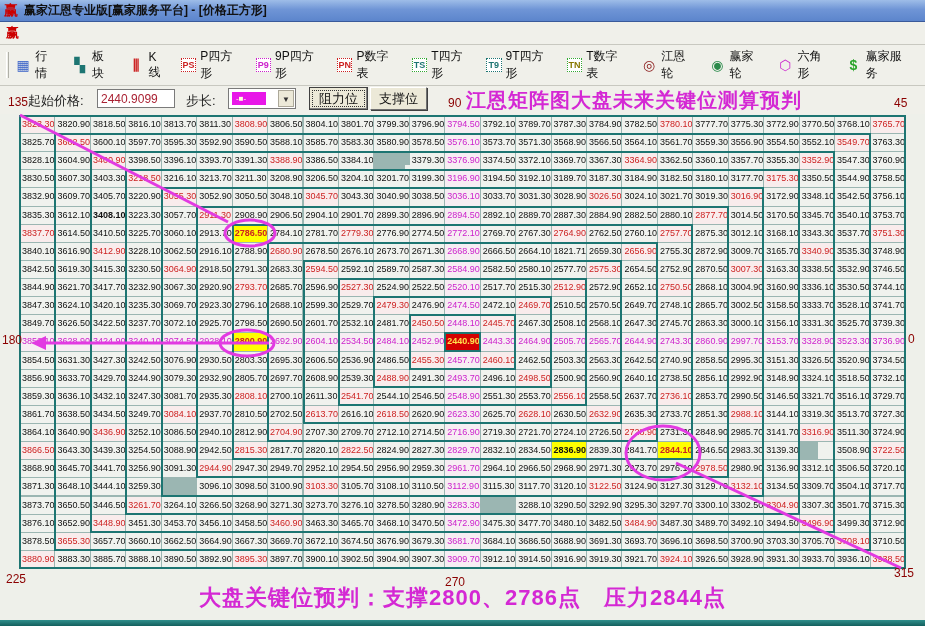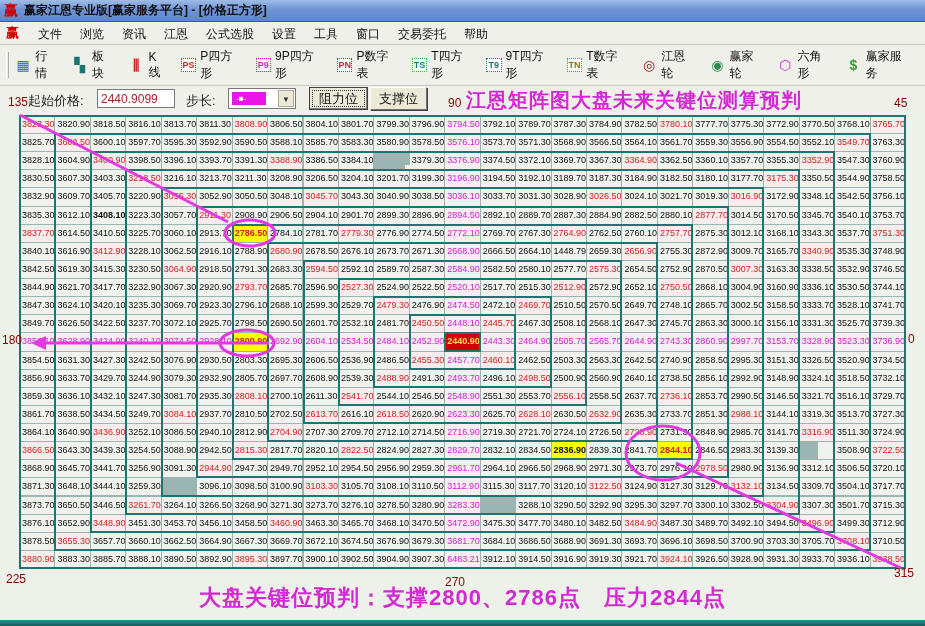--- a/index.html
+++ b/index.html
@@ -72,21 +72,20 @@
 </head>
 <body>
 
 <div class="titlebar">
   <span class="logo">赢</span>
   <span class="title">赢家江恩专业版[赢家服务平台] - [价格正方形]</span>
 </div>
 
 <div class="menubar">
   <span class="logo">赢</span>
-  <span id="menu-items"><span class="menu-item">文件</span><span class="menu-item">浏览</span><span class="menu-item">资讯</span><span class="menu-item">江恩</span><span class="menu-item">公式选股</span><span class="menu-item">设置</span><span class="menu-item">工具</span><span class="menu-item">窗口</span><span class="menu-item">交易委托</span><span class="menu-item">帮助</span></span>
 </div>
 
 <div class="toolbar">
   <span class="tb-handle"></span>
   <span id="toolbar-items" style="display:flex;align-items:center;">
       <span class="tb-item">
         <span class="tb-glyph" style="color: rgb(58, 98, 200);">▦</span>
         <span class="tb-label">行情</span>
       </span>
       <span class="tb-item">
@@ -337,21 +336,21 @@
     <div class="cell" style="left:177.20px;top:126.84px;">2916.10</div>
     <div class="cell" style="left:212.64px;top:126.84px;">2788.90</div>
     <div class="cell diag" style="left:248.08px;top:126.84px;">2680.90</div>
     <div class="cell" style="left:283.52px;top:126.84px;">2678.50</div>
     <div class="cell" style="left:318.96px;top:126.84px;">2676.10</div>
     <div class="cell" style="left:354.40px;top:126.84px;">2673.70</div>
     <div class="cell" style="left:389.84px;top:126.84px;">2671.30</div>
     <div class="cell cardinal" style="left:425.28px;top:126.84px;">2668.90</div>
     <div class="cell" style="left:460.72px;top:126.84px;">2666.50</div>
     <div class="cell" style="left:496.16px;top:126.84px;">2664.10</div>
-    <div class="cell" style="left:531.60px;top:126.84px;">1448.79</div>
+    <div class="cell" style="left:531.60px;top:126.84px;">1821.71</div>
     <div class="cell" style="left:567.04px;top:126.84px;">2659.30</div>
     <div class="cell diag" style="left:602.48px;top:126.84px;">2656.90</div>
     <div class="cell" style="left:637.92px;top:126.84px;">2755.30</div>
     <div class="cell" style="left:673.36px;top:126.84px;">2872.90</div>
     <div class="cell" style="left:708.80px;top:126.84px;">3009.70</div>
     <div class="cell" style="left:744.24px;top:126.84px;">3165.70</div>
     <div class="cell diag" style="left:779.68px;top:126.84px;">3340.90</div>
     <div class="cell" style="left:815.12px;top:126.84px;">3535.30</div>
     <div class="cell" style="left:850.56px;top:126.84px;">3748.90</div>
     <div class="cell" style="left:0.00px;top:144.96px;">3842.50</div>
@@ -759,21 +758,21 @@
     <div class="cell" style="left:70.88px;top:434.88px;">3885.70</div>
     <div class="cell" style="left:106.32px;top:434.88px;">3888.10</div>
     <div class="cell" style="left:141.76px;top:434.88px;">3890.50</div>
     <div class="cell" style="left:177.20px;top:434.88px;">3892.90</div>
     <div class="cell diag" style="left:212.64px;top:434.88px;">3895.30</div>
     <div class="cell" style="left:248.08px;top:434.88px;">3897.70</div>
     <div class="cell" style="left:283.52px;top:434.88px;">3900.10</div>
     <div class="cell" style="left:318.96px;top:434.88px;">3902.50</div>
     <div class="cell" style="left:354.40px;top:434.88px;">3904.90</div>
     <div class="cell" style="left:389.84px;top:434.88px;">3907.30</div>
-    <div class="cell cardinal" style="left:425.28px;top:434.88px;">6483.21</div>
+    <div class="cell cardinal" style="left:425.28px;top:434.88px;">3909.70</div>
     <div class="cell" style="left:460.72px;top:434.88px;">3912.10</div>
     <div class="cell" style="left:496.16px;top:434.88px;">3914.50</div>
     <div class="cell" style="left:531.60px;top:434.88px;">3916.90</div>
     <div class="cell" style="left:567.04px;top:434.88px;">3919.30</div>
     <div class="cell" style="left:602.48px;top:434.88px;">3921.70</div>
     <div class="cell diag" style="left:637.92px;top:434.88px;">3924.10</div>
     <div class="cell" style="left:673.36px;top:434.88px;">3926.50</div>
     <div class="cell" style="left:708.80px;top:434.88px;">3928.90</div>
     <div class="cell" style="left:744.24px;top:434.88px;">3931.30</div>
     <div class="cell" style="left:779.68px;top:434.88px;">3933.70</div>

